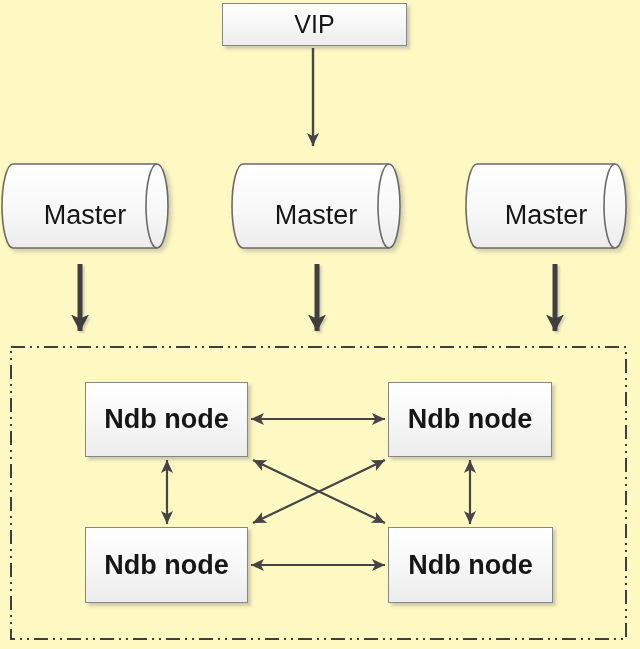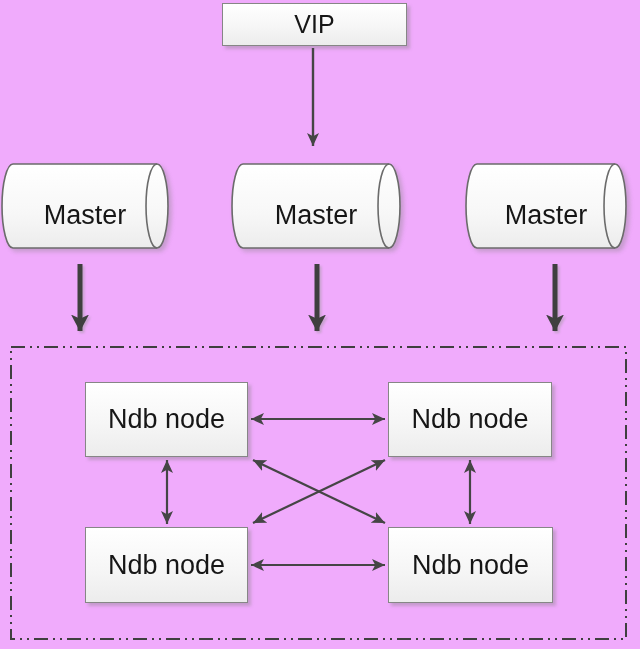--- a/index.html
+++ b/index.html
@@ -1,38 +1,38 @@
 <!DOCTYPE html>
 <html><head>
 <meta charset="utf-8">
 <style>
   html,body{margin:0;padding:0;background:#ffffff;}
   .canvas{
     position:relative;
     width:640px;height:649px;
-    background:#f0abfc;
+    background:#fef9c3;
     font-family:"Liberation Sans","DejaVu Sans",sans-serif;
     overflow:hidden;
   }
   .layer{position:absolute;left:0;top:0;width:100%;height:100%;}
   .nodes{z-index:1;}
   .connectors{z-index:2;pointer-events:none;}
   .labels{z-index:3;pointer-events:none;margin-top:9px;}
 
   .rect-node{
     position:absolute;
     display:flex;align-items:center;justify-content:center;
     background:linear-gradient(180deg,#ffffff 0%,#f6f6f6 55%,#ececec 100%);
     border:1px solid #868686;
     box-shadow:3px 3px 3px rgba(130,130,130,0.38);
     color:#161616;
     box-sizing:border-box;
   }
   .vip-node{left:222px;top:3px;width:185px;height:43px;font-size:25px;}
-  .ndb-node{font-size:27px;}
+  .ndb-node{font-size:27px;font-weight:bold;}
   .ndb-tl{left:85px;top:382px;width:163px;height:75px;}
   .ndb-tr{left:388px;top:382px;width:164px;height:75px;}
   .ndb-bl{left:85px;top:527px;width:163px;height:76px;}
   .ndb-br{left:388px;top:527px;width:165px;height:76px;}
 
   .cyl-label{
     position:absolute;top:164px;height:84px;
     display:flex;align-items:center;justify-content:center;
     font-size:27px;color:#161616;
   }

